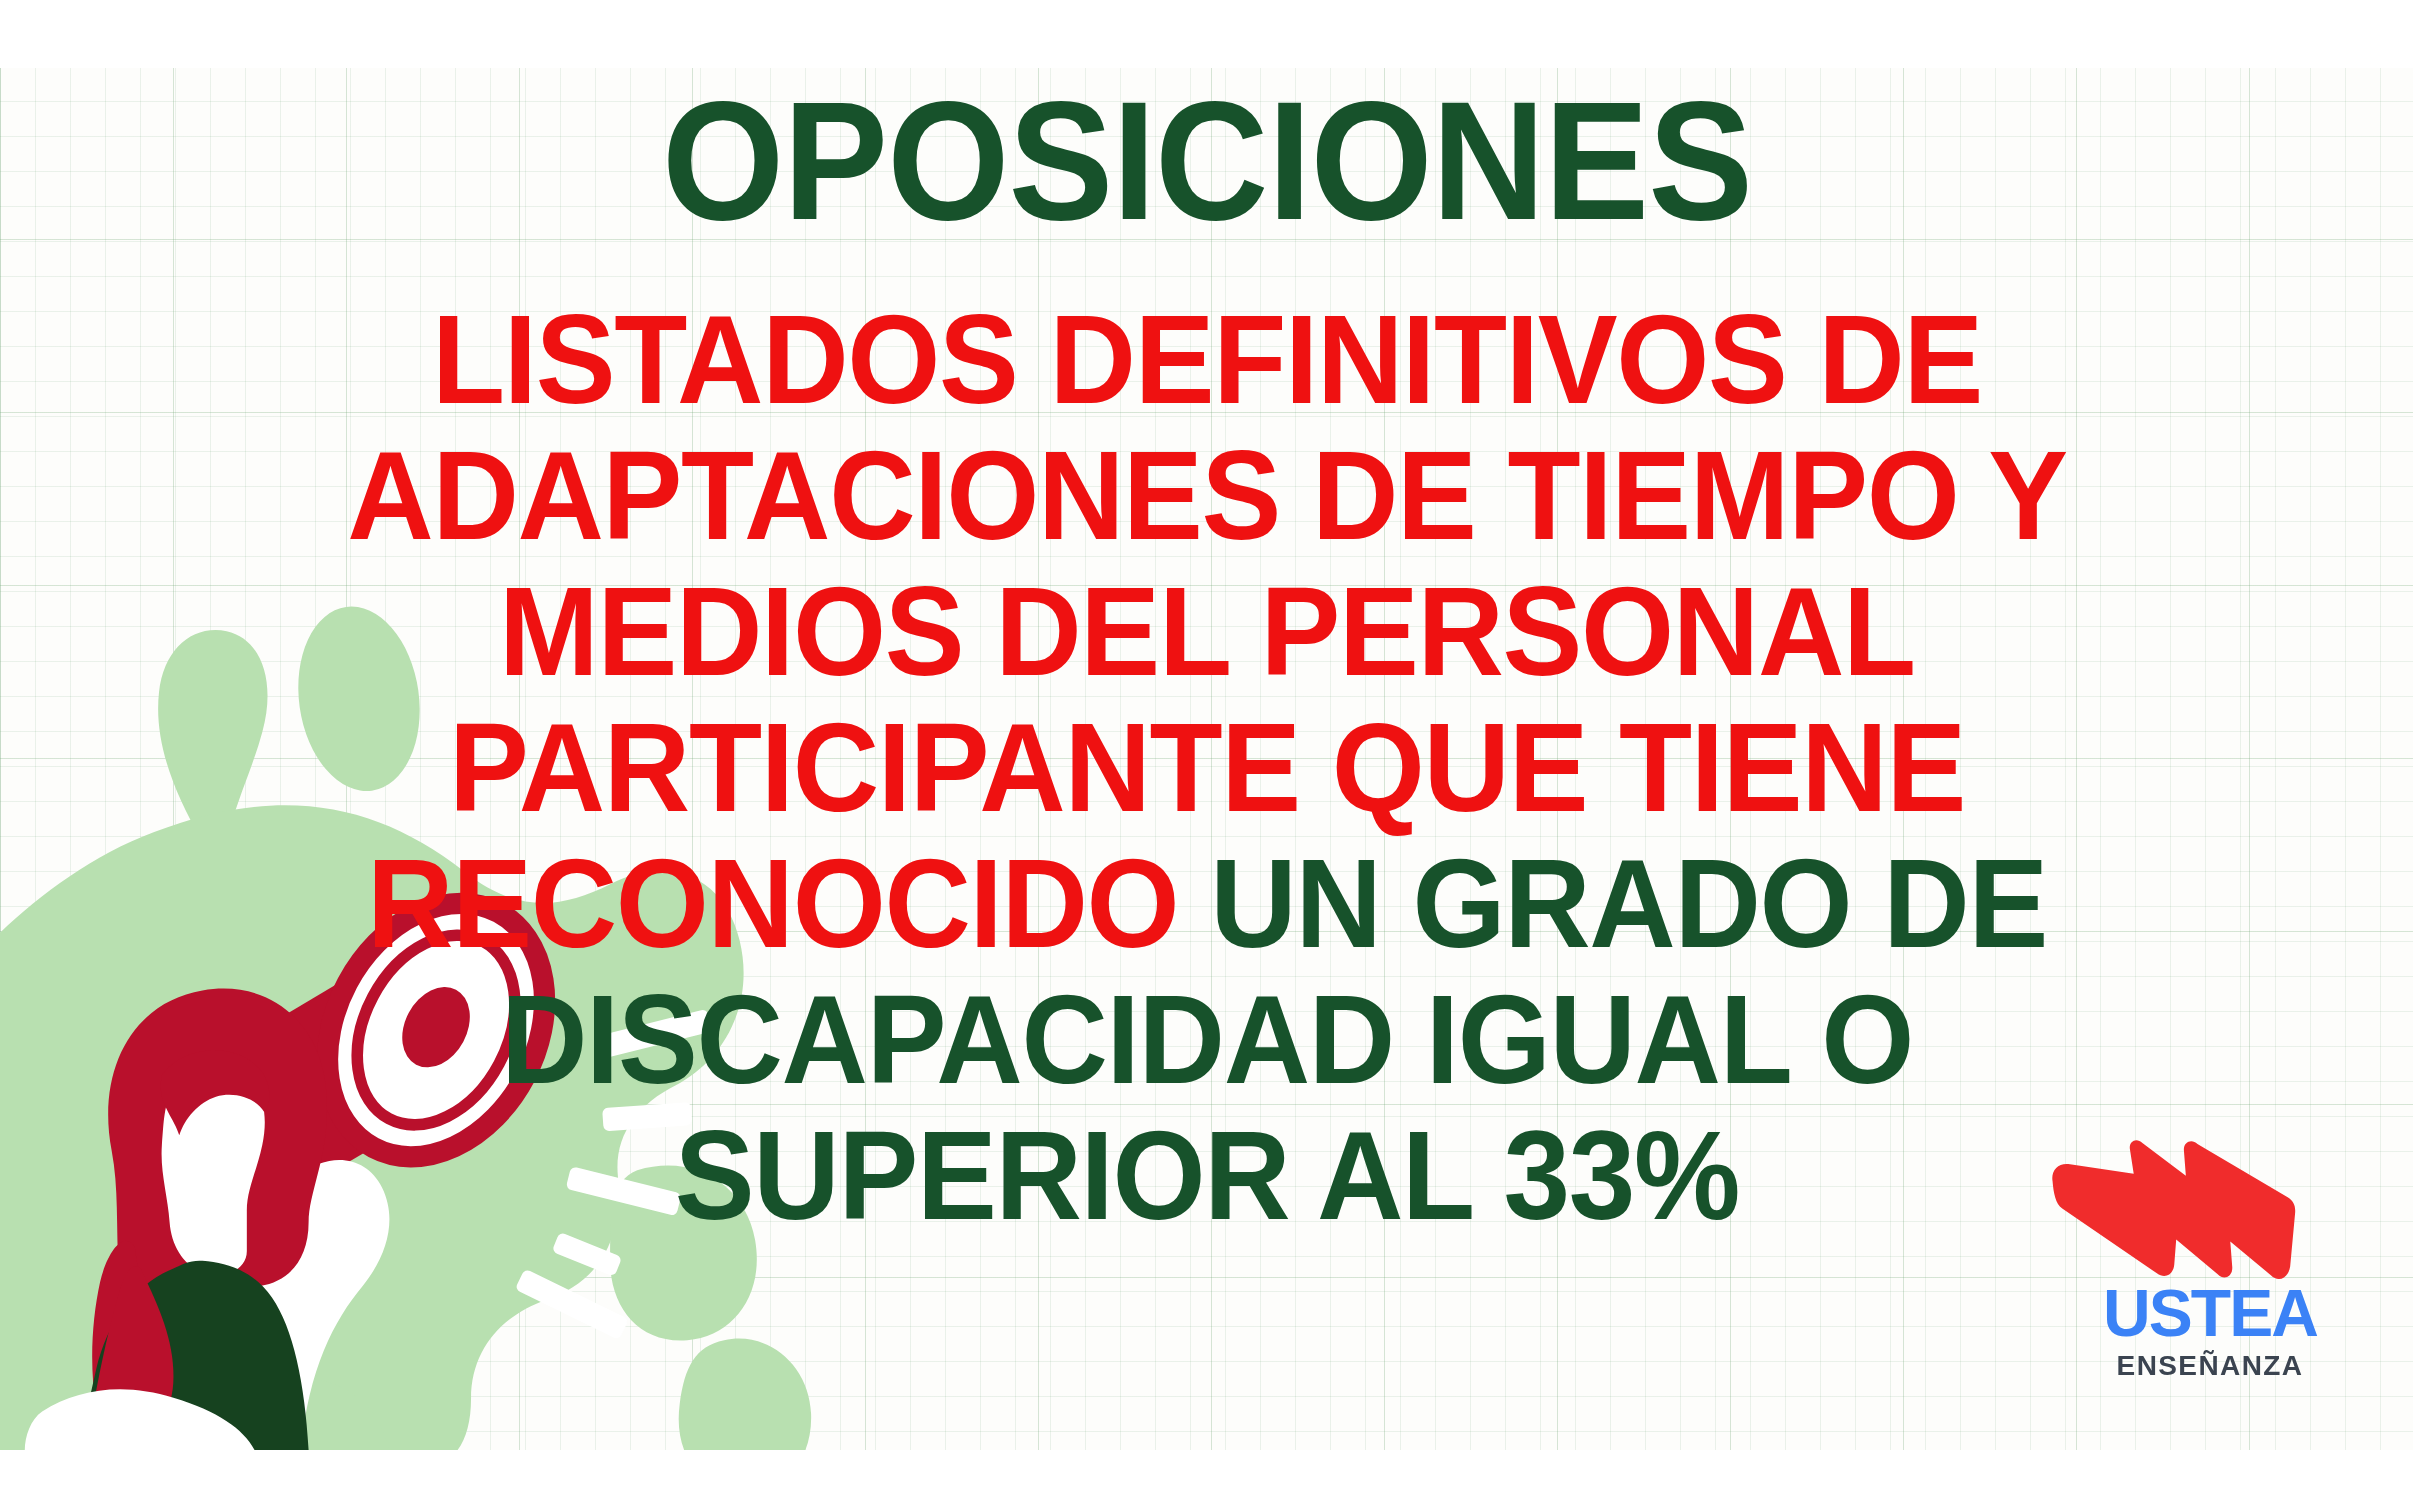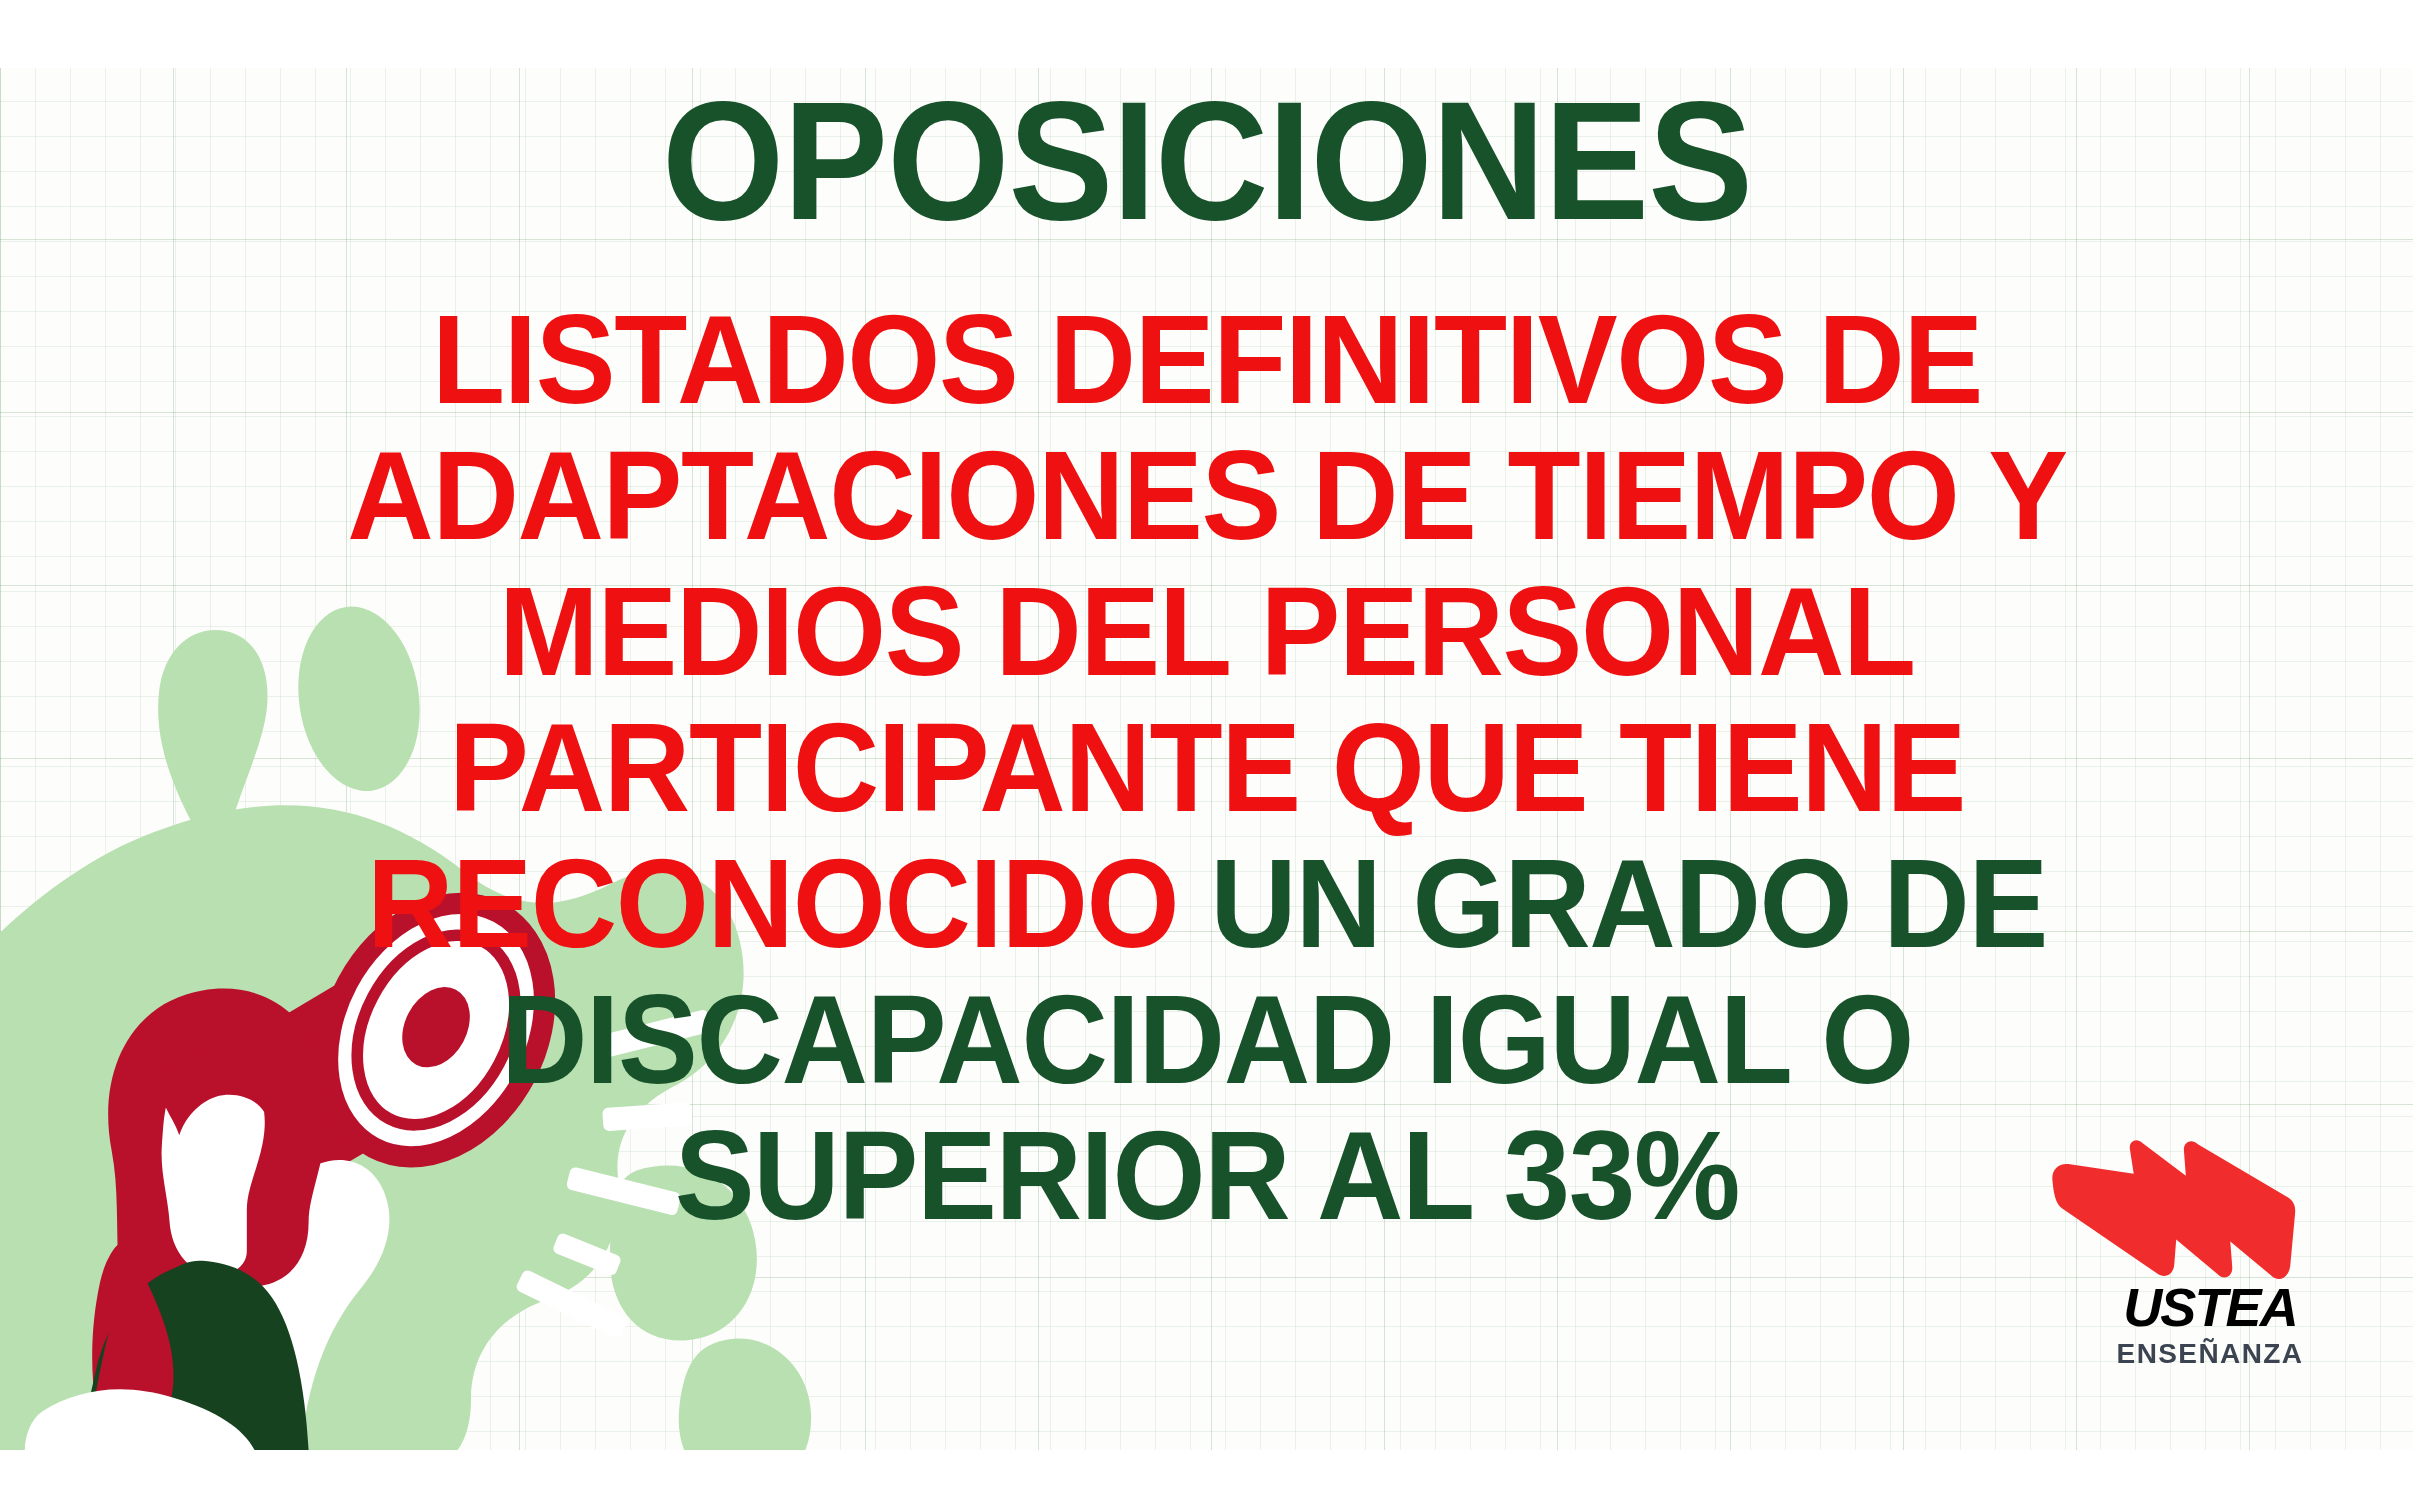--- a/index.html
+++ b/index.html
@@ -104,26 +104,25 @@
     right: 35px;
     bottom: 21px;
     width: 338px;
     height: 290px;
     text-align: center;
   }
   .logo .bolt { display:block; width: 338px; height: 145px; }
   .logo .name {
     display: block;
     margin-top: -3.9px;
-    font-size: 54px;
+    font-size: 66px;
     line-height: 1;
     font-weight: 900;
     letter-spacing: -1.9px;
-    color: #000000;
-    font-style: italic;
+    color: #3b82f6;
   }
   .logo .sub {
     display: block;
     margin-top: 5.8px;
     font-size: 28px;
     line-height: 1;
     font-weight: 700;
     letter-spacing: 1.4px;
     color: #3b4450;
   }

